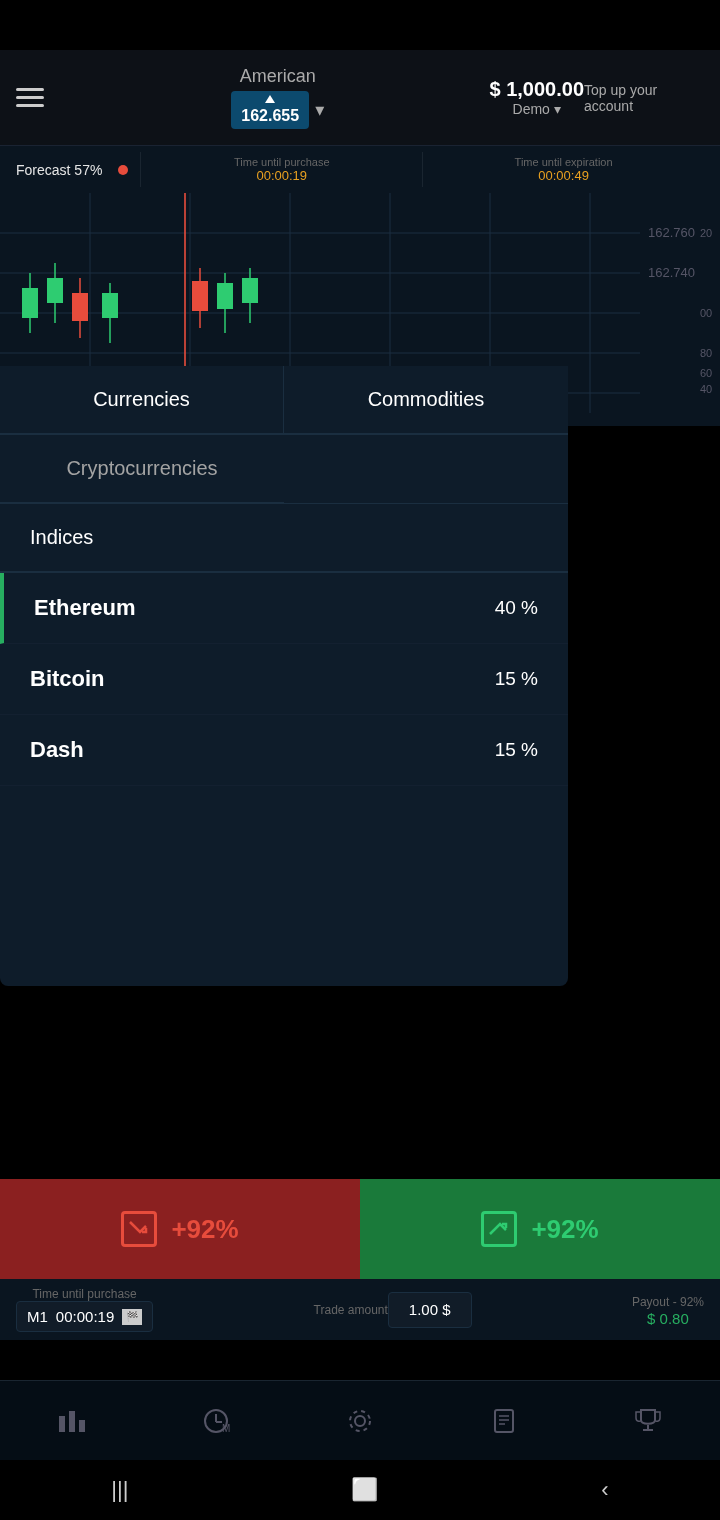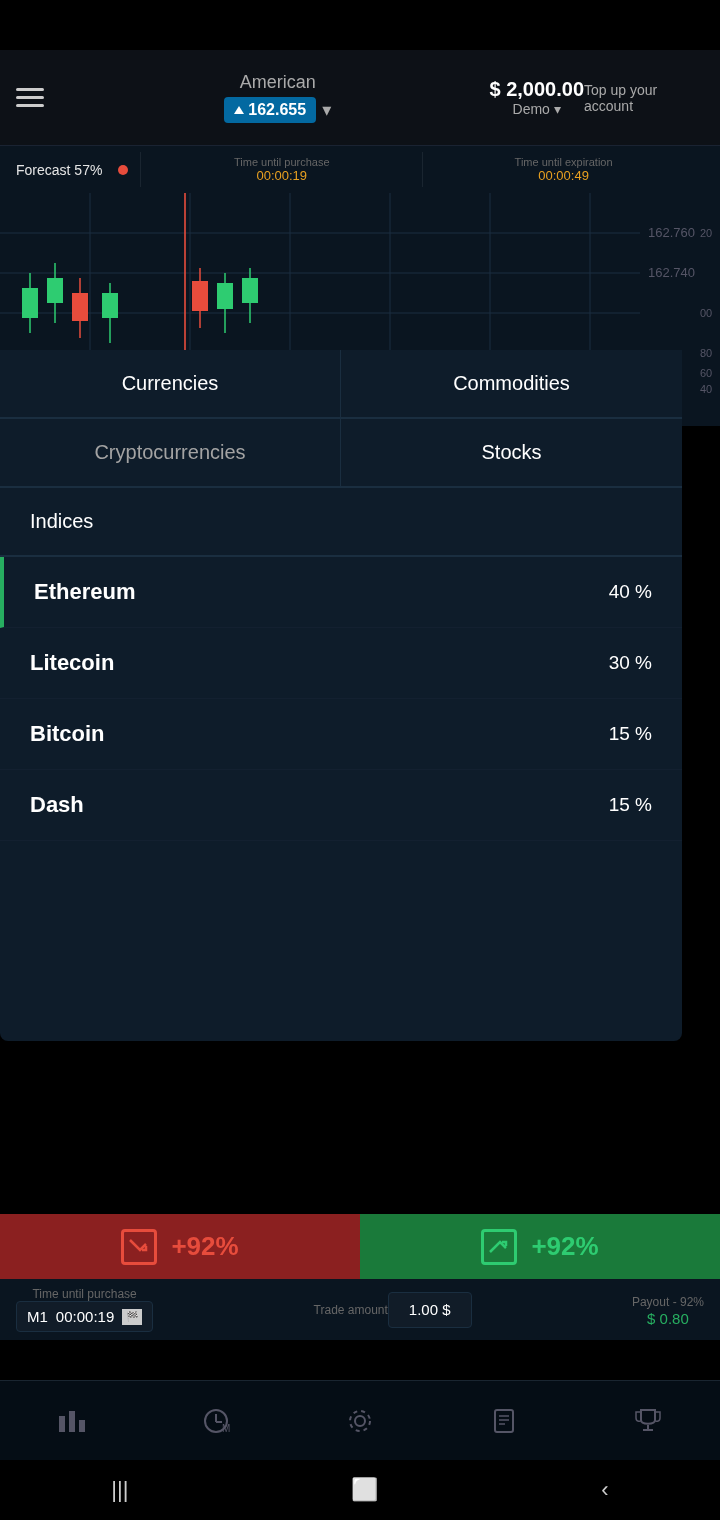--- a/index.html
+++ b/index.html
@@ -52,29 +52,30 @@
       color: #aaa;
       font-size: 18px;
     }
     .header-price-badge {
       display: flex;
       align-items: center;
       gap: 6px;
       margin-top: 4px;
     }
     .price-green {
-      background: #0369a1;
+      background: #0c4a6e;
       color: #fff;
       padding: 4px 10px;
       border-radius: 4px;
       font-size: 16px;
       font-weight: bold;
       display: flex;
       align-items: center;
       gap: 4px;
+      flex-direction: column;
     }
     .price-arrow-up {
       width: 0;
       height: 0;
       border-left: 5px solid transparent;
       border-right: 5px solid transparent;
       border-bottom: 8px solid #fff;
     }
     .chevron-down {
       color: #aaa;
@@ -159,23 +160,23 @@
     
     .chart-canvas {
       width: 100%;
       height: 220px;
       position: relative;
     }
 
     
     .overlay-panel {
       position: absolute;
-      top: 350px;
+      top: 366px;
       left: 0;
-      width: 682px;
+      width: 568px;
       background: #0e1c2a;
       z-index: 10;
       border-radius: 0 0 8px 8px;
     }
 
     
     .category-tabs {
       display: grid;
       grid-template-columns: 1fr 1fr;
       border-bottom: 1px solid #1a2e40;
@@ -221,21 +222,21 @@
 
     
     .trading-bar {
       position: absolute;
       bottom: 180px;
       left: 0;
       width: 720px;
     }
     .trade-buttons {
       display: flex;
-      height: 65px;
+      height: 100px;
     }
     .trade-btn-sell {
       flex: 1;
       background: #8b2020;
       display: flex;
       align-items: center;
       justify-content: center;
       gap: 14px;
       cursor: pointer;
     }
@@ -401,21 +402,21 @@
     <div class="header-price-badge">
       <div class="price-green">
         <div class="price-arrow-up"></div>
         <span>162.655</span>
       </div>
       <span class="chevron-down">▾</span>
     </div>
   </div>
 
   <div class="header-balance">
-    <span class="balance-amount">$ 2,000.00</span>
+    <span class="balance-amount">$ 1,000.00</span>
     <div class="demo-selector">
       <span>Demo</span>
       <span>▾</span>
     </div>
   </div>
 
   <div class="header-topup">
     <span>Top up your account</span>
   </div>
 </div>
@@ -494,42 +495,35 @@
     </div>
     <div class="cat-tab">
       <span>Commodities</span>
     </div>
   </div>
 
   <div class="category-tabs">
     <div class="cat-tab active">
       <span>Cryptocurrencies</span>
     </div>
-    <div class="cat-tab">
-      <span>Stocks</span>
-    </div>
   </div>
 
   <div style="border-bottom: 1px solid #1a2e40;">
     <div class="cat-tab" style="text-align:left; padding-left: 30px;">
       <span>Indices</span>
     </div>
   </div>
 
   <div class="asset-list">
 
     <div class="asset-row asset-row-green">
       <span class="asset-name">Ethereum</span>
       <span class="asset-pct">40 %</span>
     </div>
 
-    <div class="asset-row">
-      <span class="asset-name">Litecoin</span>
-      <span class="asset-pct">30 %</span>
-    </div>
 
     <div class="asset-row">
       <span class="asset-name">Bitcoin</span>
       <span class="asset-pct">15 %</span>
     </div>
 
     <div class="asset-row">
       <span class="asset-name">Dash</span>
       <span class="asset-pct">15 %</span>
     </div>

